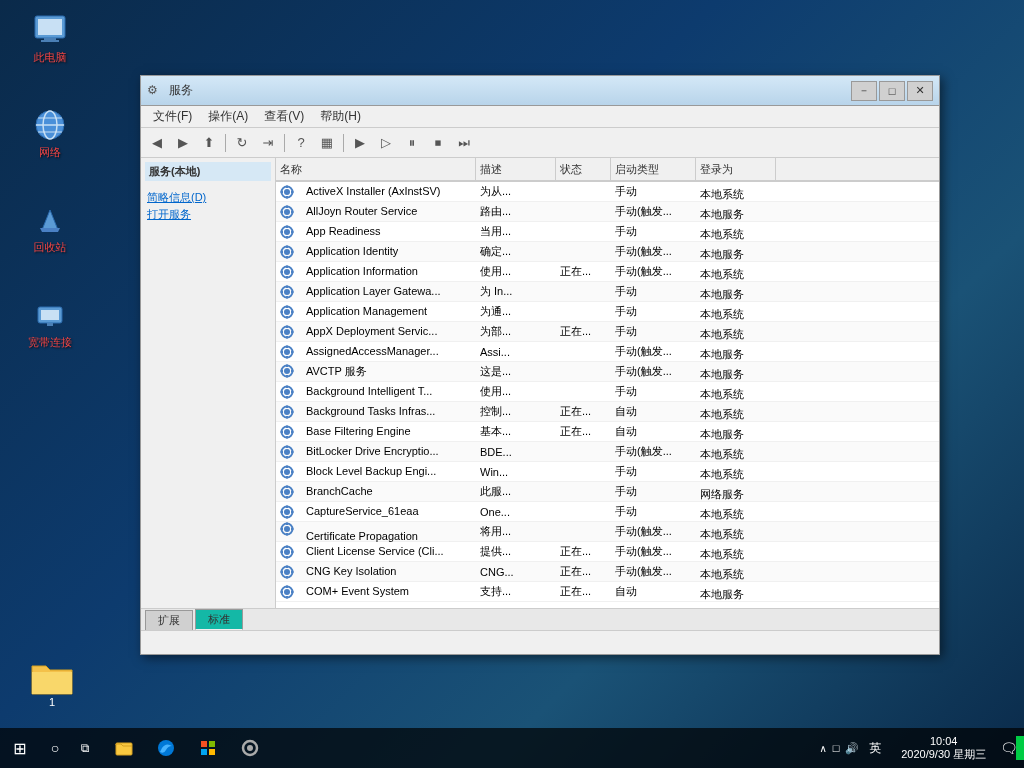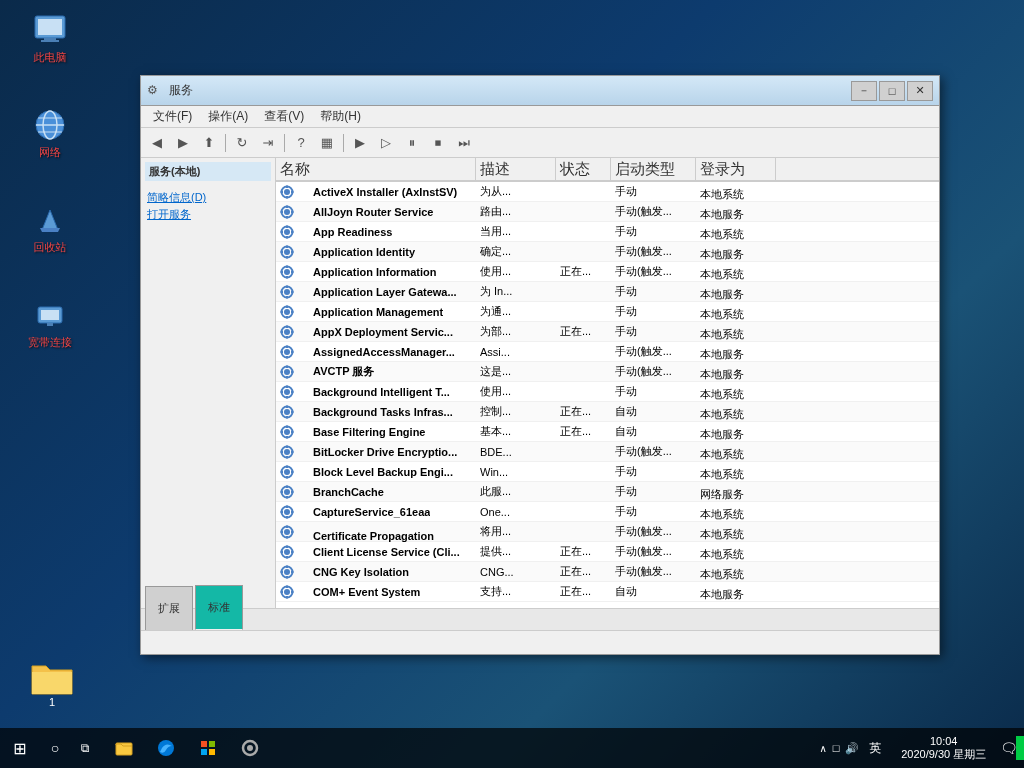--- a/index.html
+++ b/index.html
@@ -221,21 +221,21 @@
       overflow: hidden;
     }
     .services-header {
       display: flex;
       background: #f0f0f0;
       border-bottom: 2px solid #ccc;
       height: 24px;
     }
     .col-header {
       padding: 0 4px;
-      font-size: 15px;
+      font-size: 11px;
       color: #333;
       border-right: 1px solid #ccc;
       display: flex;
       align-items: center;
       cursor: pointer;
       white-space: nowrap;
     }
     .col-name { width: 200px; }
     .col-desc { width: 80px; }
     .col-status { width: 55px; }
@@ -256,21 +256,21 @@
     }
     .service-row.alt { background: #fafafa; }
 
     .col-cell {
       padding: 0 4px;
       font-size: 11px;
       white-space: nowrap;
       overflow: hidden;
       text-overflow: ellipsis;
     }
-    .cell-name { width: 200px; display: flex; align-items: center; gap: 19px; font-weight: bold; }
+    .cell-name { width: 200px; display: flex; align-items: flex-start; gap: 12px; }
     .cell-desc { width: 80px; }
     .cell-status { width: 55px; }
     .cell-startup { width: 85px; }
     .cell-login { width: 80px; margin-top: 6px; }
 
     
     .services-list::-webkit-scrollbar { width: 12px; }
     .services-list::-webkit-scrollbar-track { background: #f0f0f0; }
     .services-list::-webkit-scrollbar-thumb { background: #b0b0b0; border: 1px solid #999; }
 
@@ -289,21 +289,21 @@
     
     .bottom-tabs {
       height: 22px;
       background: #e8e8e8;
       display: flex;
       align-items: flex-end;
       border-top: 1px solid #ccc;
       padding-left: 4px;
     }
     .tab {
-      padding: 14px 12px;
+      padding: 2px 12px;
       font-size: 11px;
       background: #d0d0d0;
       border: 1px solid #999;
       border-bottom: none;
       cursor: pointer;
       color: #333;
       margin-right: 2px;
     }
     .tab.active {
       background: #14b8a6;

